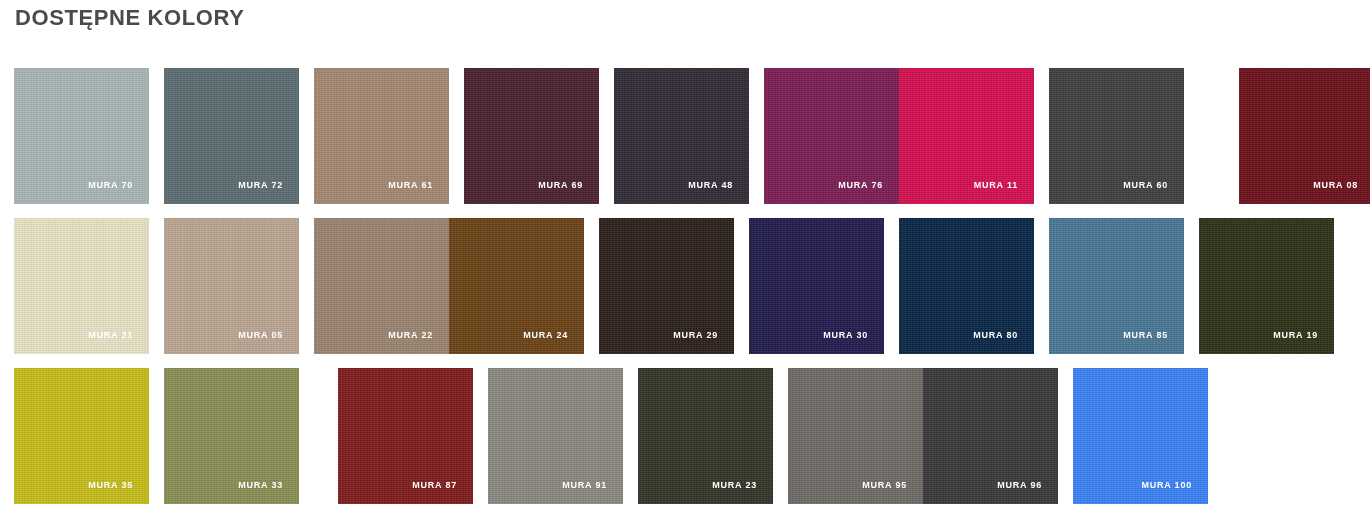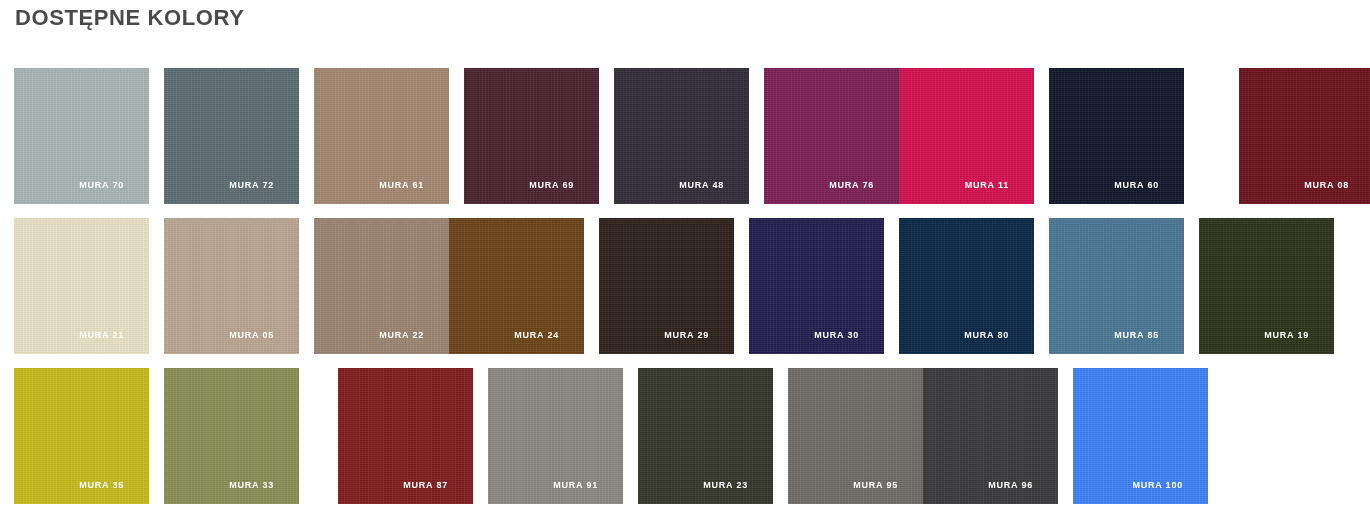--- a/index.html
+++ b/index.html
@@ -58,21 +58,21 @@
     content: "";
     position: absolute;
     inset: 0;
     background-image:
       repeating-linear-gradient(0deg, rgba(255,255,255,0.055) 0px, rgba(255,255,255,0.055) 1px, rgba(0,0,0,0.045) 1px, rgba(0,0,0,0.045) 2px),
       repeating-linear-gradient(90deg, rgba(255,255,255,0.035) 0px, rgba(255,255,255,0.035) 1px, rgba(0,0,0,0.03) 1px, rgba(0,0,0,0.03) 3px);
     pointer-events: none;
   }
   .swatch-label {
     position: absolute;
-    right: 25px;
+    right: 16px;
     bottom: 14px;
     font-size: 9px;
     font-weight: bold;
     letter-spacing: 0.8px;
     color: #ffffff;
     font-family: "Liberation Sans", sans-serif;
     z-index: 2;
     white-space: nowrap;
   }
 </style>
@@ -112,21 +112,21 @@
         </div>
         <div class="swatch-group">
           <div class="swatch-tile" style="background: rgb(124, 31, 85);">
             <span class="swatch-label" style="color: rgb(255, 255, 255);">MURA 76</span>
           </div>
           <div class="swatch-tile" style="background: rgb(213, 15, 80);">
             <span class="swatch-label" style="color: rgb(255, 255, 255);">MURA 11</span>
           </div>
         </div>
         <div class="swatch-group">
-          <div class="swatch-tile" style="background: #0f172a;">
+          <div class="swatch-tile" style="background: #404040;">
             <span class="swatch-label" style="color: rgb(255, 255, 255);">MURA 60</span>
           </div>
         </div>
         <div class="swatch-group">
           <div class="swatch-tile" style="background: rgb(109, 18, 28); margin-left: 40px;">
             <span class="swatch-label" style="color: rgb(255, 255, 255);">MURA 08</span>
           </div>
         </div>
       </div>
       <div class="swatch-row">

